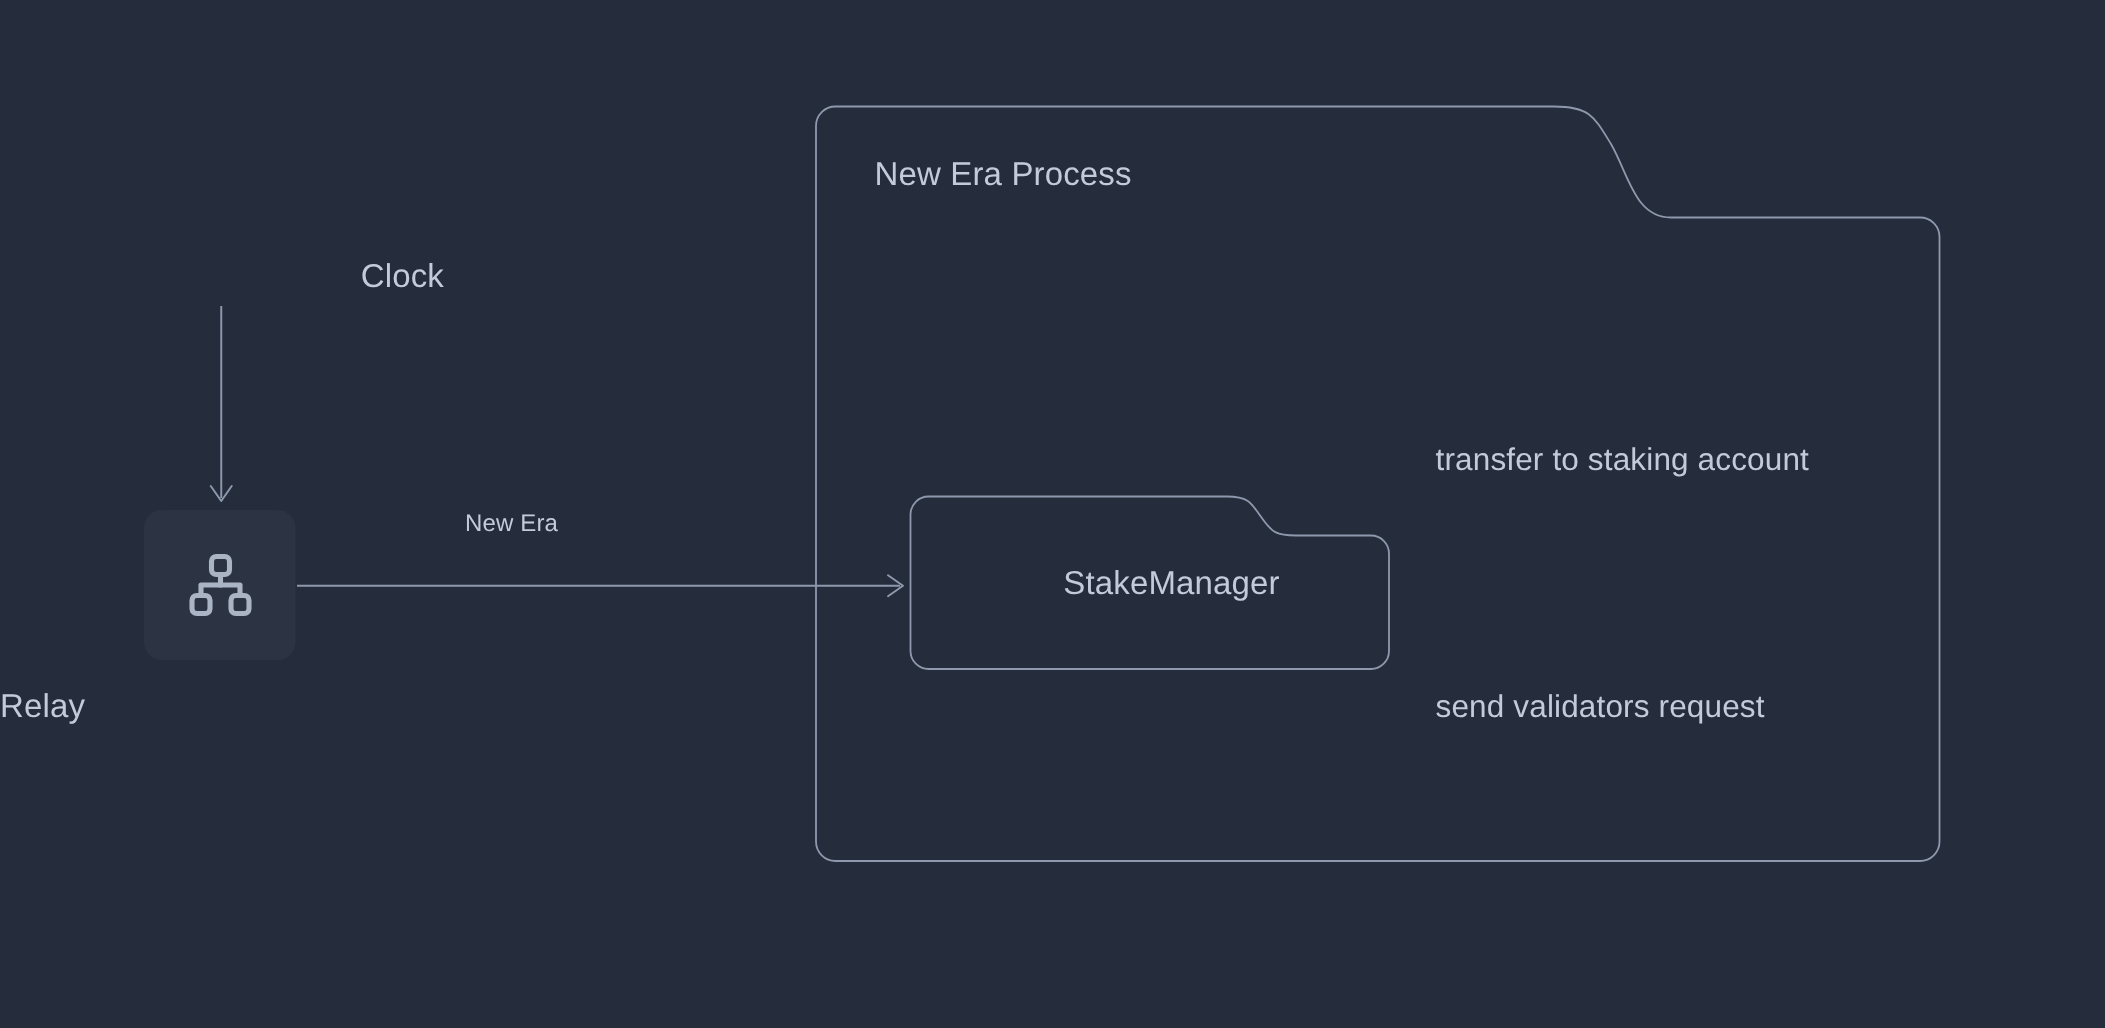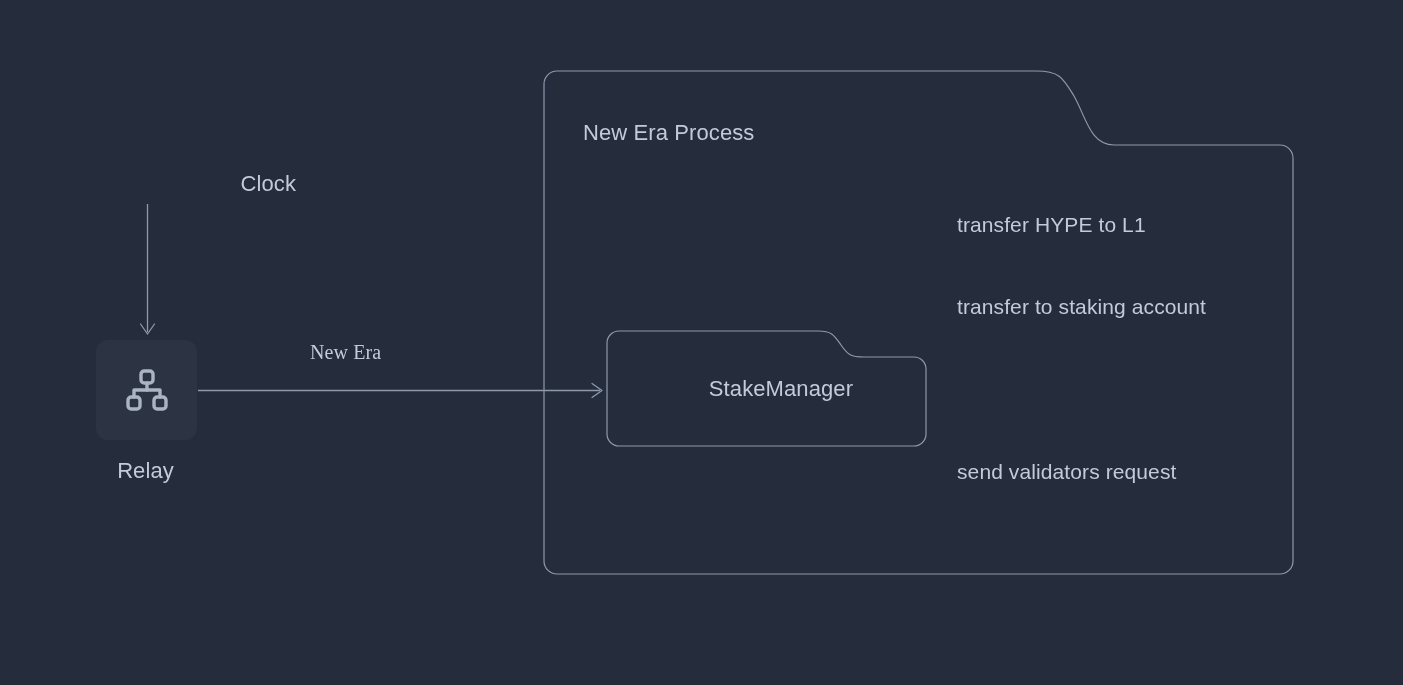--- a/index.html
+++ b/index.html
@@ -34,32 +34,31 @@
     letter-spacing: 0.1px;
   }
   
   #clock-label {
     left: 0; top: 173px; width: 296px;
     text-align: right;
     font-size: 22px;
   }
   #relay-label {
     left: 0; top: 460px; width: 291px;
-    text-align: center;
+    text-align: left;
     font-size: 22px;
   }
   
   #new-era-edge-label {
     left: 310px; top: 342px;
-    font-size: 20px;
-    font-family: Liberation Serif, serif;
+    font-size: 16px;
   }
   
   #new-era-process-title {
-    left: 583px; top: 122px;
+    left: 583px; top: 105px;
     font-size: 22px;
   }
   #stake-manager-label {
     left: 608px; top: 378px; width: 346px;
     text-align: center;
     font-size: 22px;
   }
   
   .step-item {
     left: 957px;
@@ -144,17 +143,16 @@
   </div>
 
   <div class="lbl" id="relay-label">Relay</div>
 
   <div class="lbl" id="new-era-edge-label">New Era</div>
 
   <div class="lbl" id="new-era-process-title">New Era Process</div>
 
   <div class="lbl" id="stake-manager-label">StakeManager</div>
 
-  <div class="lbl step-item" id="step-0">transfer HYPE to L1</div>
   <div class="lbl step-item" id="step-1">transfer to staking account</div>
   <div class="lbl step-item" id="step-3">send validators request</div>
 
 </div>
 
 </body></html>

